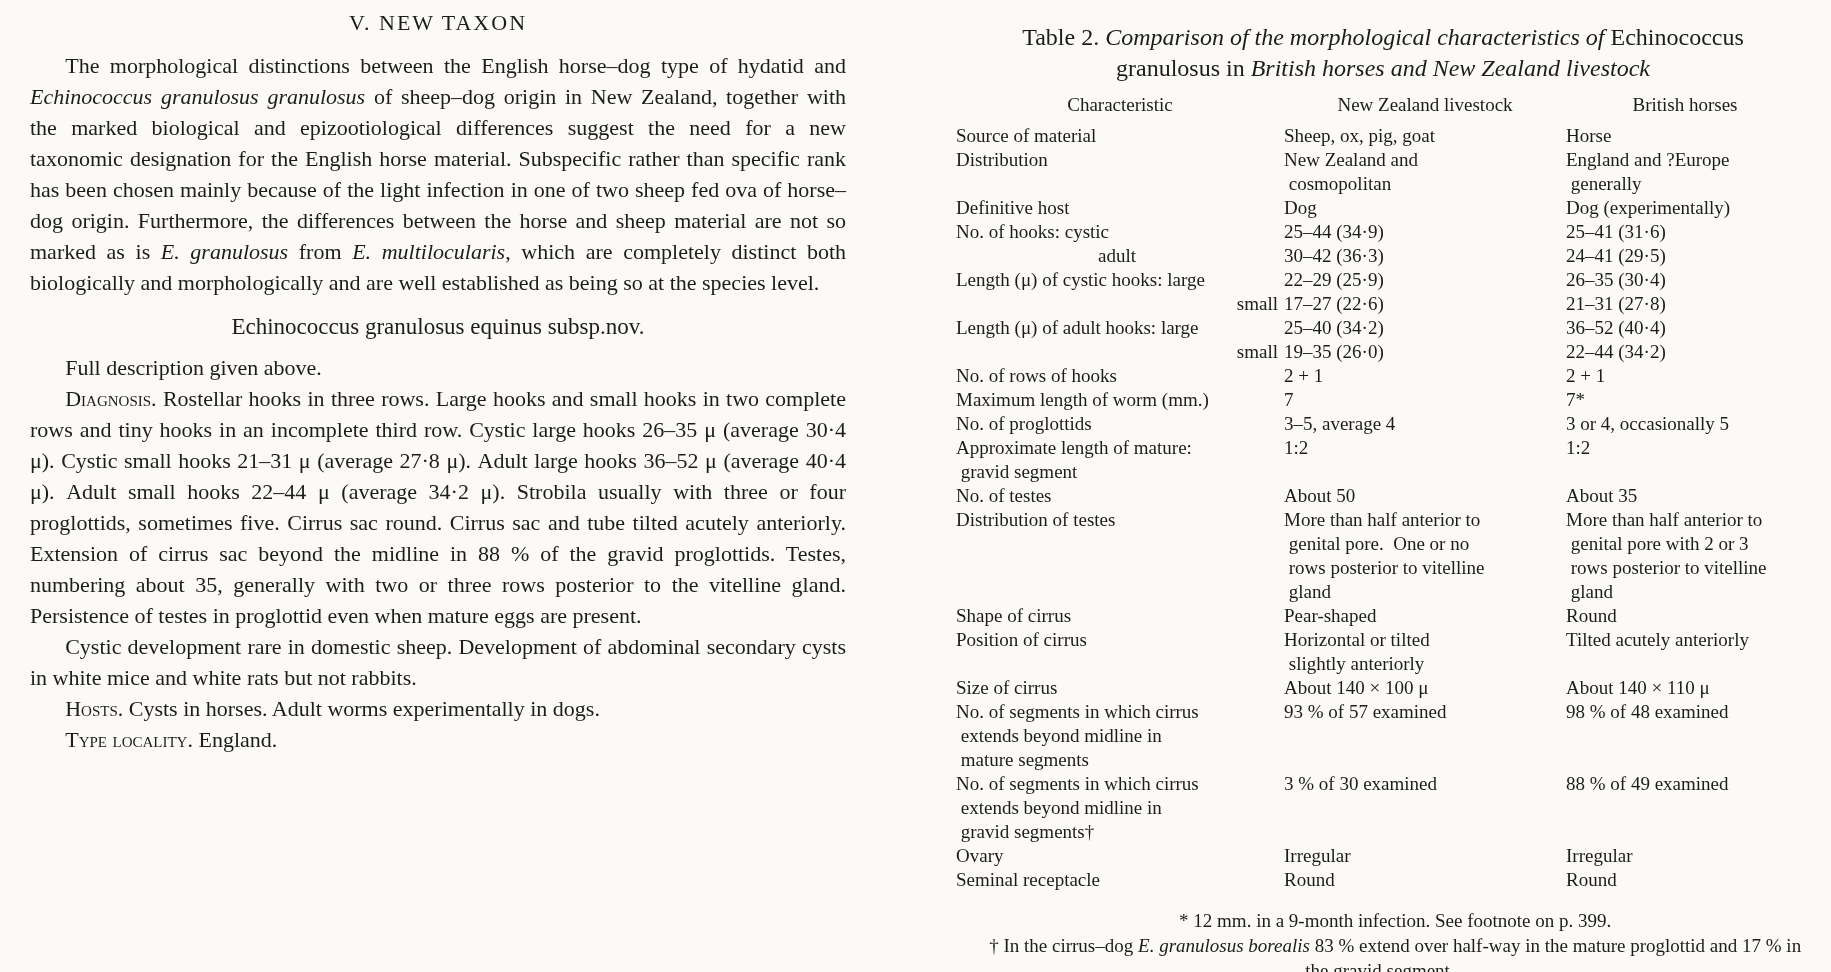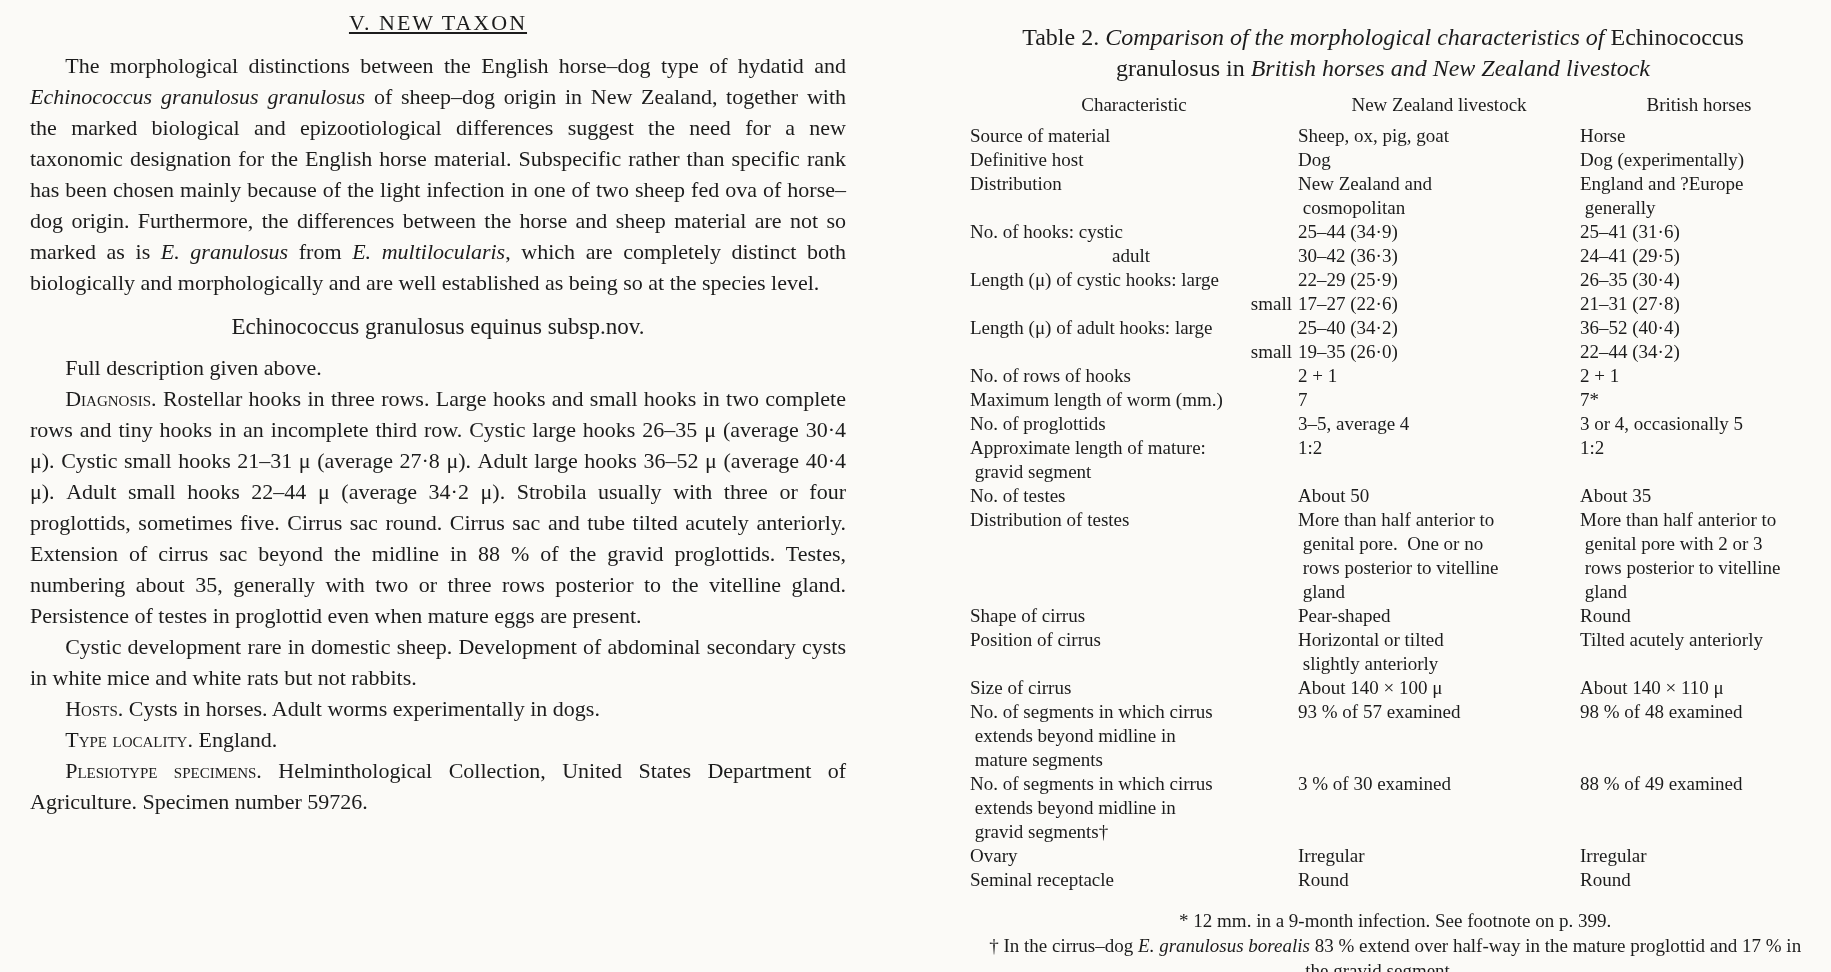--- a/index.html
+++ b/index.html
@@ -9,37 +9,37 @@
     font-family:"Liberation Serif","DejaVu Serif",serif;
   }
   .it{font-style:italic;}
   .bd{font-weight:normal;}
   .sc{font-variant:small-caps;}
 
   
   .left-col{position:absolute;left:30px;top:10px;width:816px;}
   .section-heading{
     text-align:center;font-size:22px;letter-spacing:2px;
-    margin:0 0 14px 0;font-weight:normal;text-decoration:underline;
+    margin:0 0 14px 0;font-weight:normal;
   }
   .para{
     margin:0;font-size:22px;line-height:31px;
     text-align:justify;text-indent:1.6em;
   }
   .species-heading{
     text-align:center;font-size:23px;margin:16px 0 12px 0;font-weight:normal;
   }
 
   
   .right-col{position:absolute;left:950px;top:22px;width:866px;}
   .table-title{
     text-align:center;font-size:24px;line-height:31px;
     white-space:pre-wrap;margin:0 0 10px 0;
   }
-  table.cmp{border-collapse:collapse;table-layout:fixed;width:848px;margin-left:20px;font-family:Liberation Serif, serif;}
+  table.cmp{border-collapse:collapse;table-layout:fixed;width:848px;margin-left:6px;font-family:Liberation Serif, serif;}
   table.cmp th{
     font-weight:normal;font-size:19px;text-align:center;
     padding:0 0 8px 0;vertical-align:bottom;
   }
   table.cmp td{
     vertical-align:top;font-size:19px;line-height:24px;
     white-space:pre-wrap;padding:0 6px 0 0;
   }
   td.c-left{text-align:left;}
   td.c-center{text-align:center;}
@@ -55,21 +55,20 @@
 
 <div class="left-col">
   <h3 class="section-heading">V.  NEW  TAXON</h3>
   <p class="para"><span>The morphological distinctions between the English horse–dog type of hydatid and </span><span class="it">Echinococcus granulosus granulosus</span><span> of sheep–dog origin in New Zealand, together with the marked biological and epizootiological differences suggest the need for a new taxonomic designation for the English horse material. Subspecific rather than specific rank has been chosen mainly because of the light infection in one of two sheep fed ova of horse–dog origin. Furthermore, the differences between the horse and sheep material are not so marked as is </span><span class="it">E. granulosus</span><span> from </span><span class="it">E. multi­locularis</span><span>, which are completely distinct both biologically and morphologically and are well established as being so at the species level.</span></p>
   <h4 class="species-heading"><span class="bd">Echinococcus granulosus equinus</span><span> subsp.nov.</span></h4>
   <p class="para"><span>Full description given above.</span></p>
   <p class="para"><span class="sc">Diagnosis.</span><span> Rostellar hooks in three rows. Large hooks and small hooks in two complete rows and tiny hooks in an incomplete third row. Cystic large hooks 26–35 μ (average 30·4 μ). Cystic small hooks 21–31 μ (average 27·8 μ). Adult large hooks 36–52 μ (average 40·4 μ). Adult small hooks 22–44 μ (average 34·2 μ). Strobila usually with three or four proglottids, sometimes five. Cirrus sac round. Cirrus sac and tube tilted acutely anteriorly. Extension of cirrus sac beyond the midline in 88 % of the gravid proglottids. Testes, numbering about 35, generally with two or three rows posterior to the vitelline gland. Persistence of testes in proglottid even when mature eggs are present.</span></p>
   <p class="para"><span>Cystic development rare in domestic sheep. Development of abdominal secondary cysts in white mice and white rats but not rabbits.</span></p>
   <p class="para"><span class="sc">Hosts.</span><span> Cysts in horses. Adult worms experimentally in dogs.</span></p>
   <p class="para"><span class="sc">Type locality.</span><span> England.</span></p>
-  <p class="para"><span class="sc">Plesiotype specimens.</span><span> Helminthological Collection, United States Depart­ment of Agriculture. Specimen number 59726.</span></p>
 </div>
 
 <div class="right-col">
   <div class="table-title"><span>Table 2. </span><span class="it">Comparison of the morphological characteristics of </span><span>Echinococcus
 granulosus in </span><span class="it">British horses and New Zealand livestock</span></div>
   <table class="cmp">
     <colgroup>
       <col style="width:328px">
       <col style="width:282px">
       <col style="width:238px">
@@ -81,30 +80,30 @@
         <th>British horses</th>
       </tr>
     </thead>
     <tbody>
         <tr>
           <td class="c-left">Source of material</td>
           <td class="c-left">Sheep, ox, pig, goat</td>
           <td class="c-left">Horse</td>
         </tr>
         <tr>
-          <td class="c-left">Definitive host</td>
-          <td class="c-left">Dog</td>
-          <td class="c-left">Dog (experimentally)</td>
-        </tr>
-        <tr>
           <td class="c-left">Distribution</td>
           <td class="c-left">New Zealand and
  cosmopolitan</td>
           <td class="c-left">England and ?Europe
  generally</td>
+        </tr>
+        <tr>
+          <td class="c-left">Definitive host</td>
+          <td class="c-left">Dog</td>
+          <td class="c-left">Dog (experimentally)</td>
         </tr>
         <tr>
           <td class="c-left">No. of hooks: cystic</td>
           <td class="c-left">25–44 (34·9)</td>
           <td class="c-left">25–41 (31·6)</td>
         </tr>
         <tr>
           <td class="c-center">adult</td>
           <td class="c-left">30–42 (36·3)</td>
           <td class="c-left">24–41 (29·5)</td>

